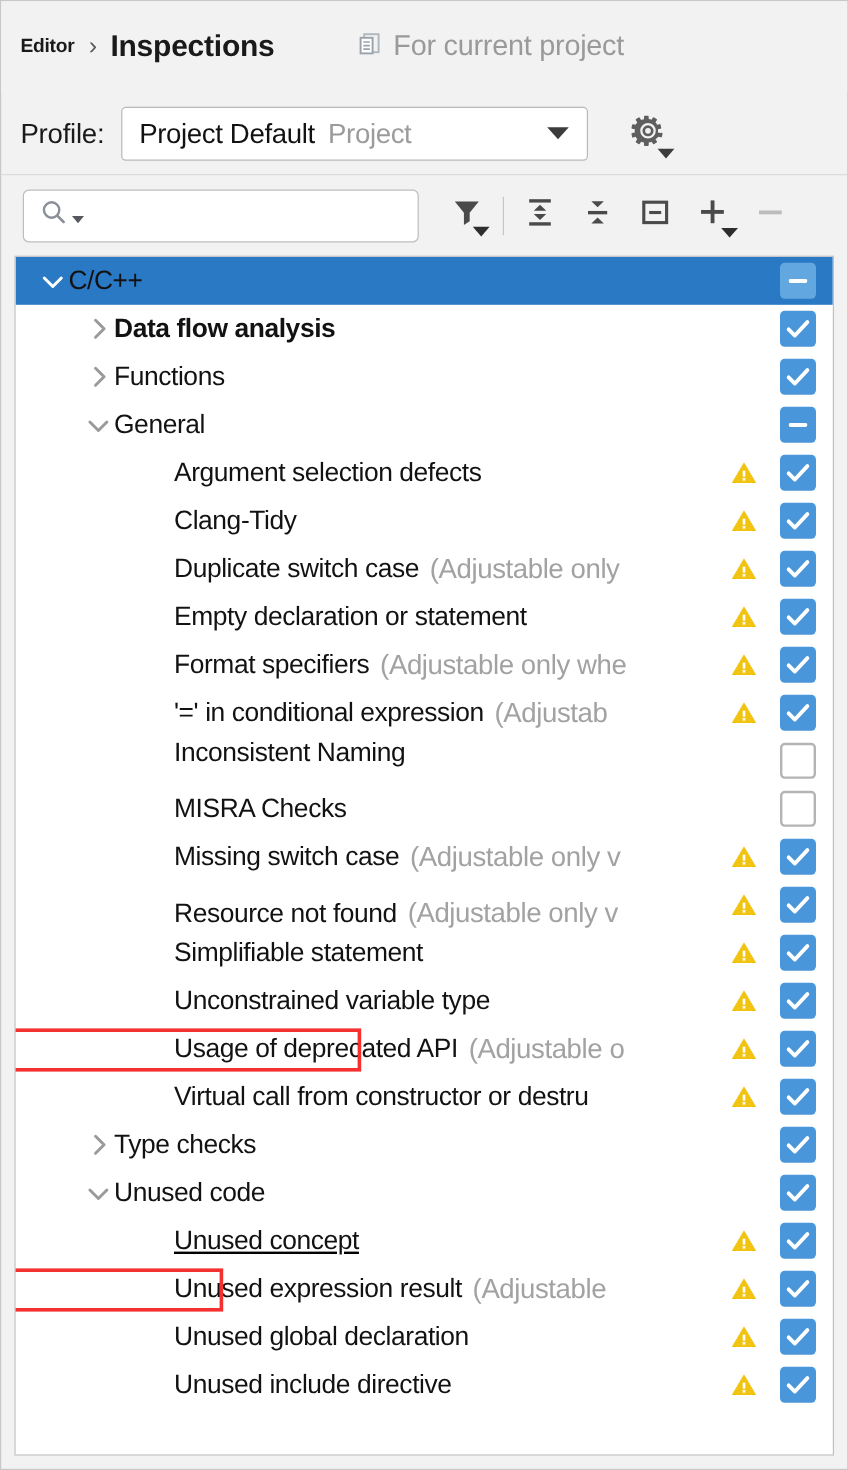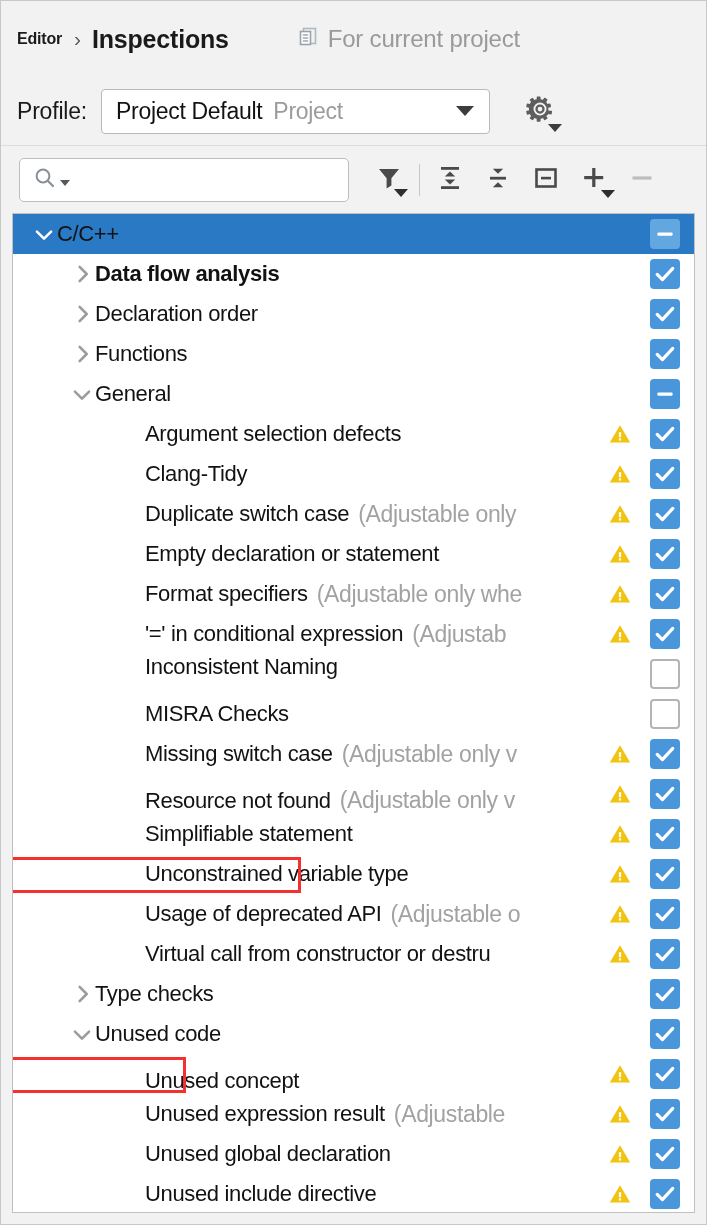--- a/index.html
+++ b/index.html
@@ -387,254 +387,241 @@
               <path d="M7.2 15.4 L12.4 20.6 L22.8 9.4" fill="none" stroke="#ffffff" stroke-width="3.2" stroke-linecap="round" stroke-linejoin="round"></path>
             </svg></span>
         </div>
         <div class="row group">
           <span class="twisty" style="left:56px">
             <svg width="26" height="26" viewBox="0 0 22 22">
               <path d="M9 5 L15 11 L9 17" fill="none" stroke="#9a9a9a" stroke-width="2.1" stroke-linecap="round" stroke-linejoin="round"></path>
             </svg>
           </span>
           <span class="label-clip" style="position:absolute;left:82px;right:92px;top:0;bottom:0;align-items:center;">
-            <span class="row-label">Declaration order</span>
-          </span>
+            <span class="row-label">Functions</span>
+          </span>
+          <span class="cbx checked"><svg width="30" height="30" viewBox="0 0 30 30">
+              <path d="M7.2 15.4 L12.4 20.6 L22.8 9.4" fill="none" stroke="#ffffff" stroke-width="3.2" stroke-linecap="round" stroke-linejoin="round"></path>
+            </svg></span>
+        </div>
+        <div class="row group">
+          <span class="twisty" style="left:56px">
+            <svg width="26" height="26" viewBox="0 0 22 22">
+              <path d="M5 9 L11 15 L17 9" fill="none" stroke="#9a9a9a" stroke-width="2.1" stroke-linecap="round" stroke-linejoin="round"></path>
+            </svg>
+          </span>
+          <span class="label-clip" style="position:absolute;left:82px;right:92px;top:0;bottom:0;align-items:center;">
+            <span class="row-label">General</span>
+          </span>
+          <span class="cbx indeterminate"><svg width="30" height="30" viewBox="0 0 30 30">
+              <rect x="7.4" y="13.4" width="15.2" height="3.4" rx="1.2" fill="#ffffff"></rect>
+            </svg></span>
+        </div>
+        <div class="row">
+          <span class="label-clip" style="position:absolute;left:132px;right:92px;top:0;bottom:0;align-items:center;">
+            <span class="row-label">Argument selection defects</span>
+          </span>
+          <span class="sev"><svg width="24" height="24" viewBox="0 0 24 24">
+              <path d="M12 3.2 L22.2 20.6 H1.8 Z" fill="#f0c410"></path>
+              <rect x="10.9" y="10.2" width="2.2" height="5.0" fill="#ffffff"></rect>
+              <rect x="10.9" y="16.3" width="2.2" height="2.2" fill="#ffffff"></rect>
+            </svg></span>
+          <span class="cbx checked"><svg width="30" height="30" viewBox="0 0 30 30">
+              <path d="M7.2 15.4 L12.4 20.6 L22.8 9.4" fill="none" stroke="#ffffff" stroke-width="3.2" stroke-linecap="round" stroke-linejoin="round"></path>
+            </svg></span>
+        </div>
+        <div class="row">
+          <span class="label-clip" style="position:absolute;left:132px;right:92px;top:0;bottom:0;align-items:center;">
+            <span class="row-label">Clang-Tidy</span>
+          </span>
+          <span class="sev"><svg width="24" height="24" viewBox="0 0 24 24">
+              <path d="M12 3.2 L22.2 20.6 H1.8 Z" fill="#f0c410"></path>
+              <rect x="10.9" y="10.2" width="2.2" height="5.0" fill="#ffffff"></rect>
+              <rect x="10.9" y="16.3" width="2.2" height="2.2" fill="#ffffff"></rect>
+            </svg></span>
+          <span class="cbx checked"><svg width="30" height="30" viewBox="0 0 30 30">
+              <path d="M7.2 15.4 L12.4 20.6 L22.8 9.4" fill="none" stroke="#ffffff" stroke-width="3.2" stroke-linecap="round" stroke-linejoin="round"></path>
+            </svg></span>
+        </div>
+        <div class="row">
+          <span class="label-clip" style="position:absolute;left:132px;right:92px;top:0;bottom:0;align-items:center;">
+            <span class="row-label">Duplicate switch case</span>
+            <span class="row-suffix">(Adjustable only</span>
+          </span>
+          <span class="sev"><svg width="24" height="24" viewBox="0 0 24 24">
+              <path d="M12 3.2 L22.2 20.6 H1.8 Z" fill="#f0c410"></path>
+              <rect x="10.9" y="10.2" width="2.2" height="5.0" fill="#ffffff"></rect>
+              <rect x="10.9" y="16.3" width="2.2" height="2.2" fill="#ffffff"></rect>
+            </svg></span>
+          <span class="cbx checked"><svg width="30" height="30" viewBox="0 0 30 30">
+              <path d="M7.2 15.4 L12.4 20.6 L22.8 9.4" fill="none" stroke="#ffffff" stroke-width="3.2" stroke-linecap="round" stroke-linejoin="round"></path>
+            </svg></span>
+        </div>
+        <div class="row">
+          <span class="label-clip" style="position:absolute;left:132px;right:92px;top:0;bottom:0;align-items:center;">
+            <span class="row-label">Empty declaration or statement</span>
+          </span>
+          <span class="sev"><svg width="24" height="24" viewBox="0 0 24 24">
+              <path d="M12 3.2 L22.2 20.6 H1.8 Z" fill="#f0c410"></path>
+              <rect x="10.9" y="10.2" width="2.2" height="5.0" fill="#ffffff"></rect>
+              <rect x="10.9" y="16.3" width="2.2" height="2.2" fill="#ffffff"></rect>
+            </svg></span>
+          <span class="cbx checked"><svg width="30" height="30" viewBox="0 0 30 30">
+              <path d="M7.2 15.4 L12.4 20.6 L22.8 9.4" fill="none" stroke="#ffffff" stroke-width="3.2" stroke-linecap="round" stroke-linejoin="round"></path>
+            </svg></span>
+        </div>
+        <div class="row">
+          <span class="label-clip" style="position:absolute;left:132px;right:92px;top:0;bottom:0;align-items:center;">
+            <span class="row-label">Format specifiers</span>
+            <span class="row-suffix">(Adjustable only whe</span>
+          </span>
+          <span class="sev"><svg width="24" height="24" viewBox="0 0 24 24">
+              <path d="M12 3.2 L22.2 20.6 H1.8 Z" fill="#f0c410"></path>
+              <rect x="10.9" y="10.2" width="2.2" height="5.0" fill="#ffffff"></rect>
+              <rect x="10.9" y="16.3" width="2.2" height="2.2" fill="#ffffff"></rect>
+            </svg></span>
+          <span class="cbx checked"><svg width="30" height="30" viewBox="0 0 30 30">
+              <path d="M7.2 15.4 L12.4 20.6 L22.8 9.4" fill="none" stroke="#ffffff" stroke-width="3.2" stroke-linecap="round" stroke-linejoin="round"></path>
+            </svg></span>
+        </div>
+        <div class="row">
+          <span class="label-clip" style="position:absolute;left:132px;right:92px;top:0;bottom:0;align-items:center;">
+            <span class="row-label">'=' in conditional expression</span>
+            <span class="row-suffix">(Adjustab</span>
+          </span>
+          <span class="sev"><svg width="24" height="24" viewBox="0 0 24 24">
+              <path d="M12 3.2 L22.2 20.6 H1.8 Z" fill="#f0c410"></path>
+              <rect x="10.9" y="10.2" width="2.2" height="5.0" fill="#ffffff"></rect>
+              <rect x="10.9" y="16.3" width="2.2" height="2.2" fill="#ffffff"></rect>
+            </svg></span>
+          <span class="cbx checked"><svg width="30" height="30" viewBox="0 0 30 30">
+              <path d="M7.2 15.4 L12.4 20.6 L22.8 9.4" fill="none" stroke="#ffffff" stroke-width="3.2" stroke-linecap="round" stroke-linejoin="round"></path>
+            </svg></span>
+        </div>
+        <div class="row">
+          <span class="label-clip" style="position:absolute;left:132px;right:92px;top:0;bottom:0;align-items:flex-start;">
+            <span class="row-label">Inconsistent Naming</span>
+          </span>
+          <span class="cbx unchecked"></span>
+        </div>
+        <div class="row">
+          <span class="label-clip" style="position:absolute;left:132px;right:92px;top:0;bottom:0;align-items:center;">
+            <span class="row-label">MISRA Checks</span>
+          </span>
+          <span class="cbx unchecked"></span>
+        </div>
+        <div class="row">
+          <span class="label-clip" style="position:absolute;left:132px;right:92px;top:0;bottom:0;align-items:center;">
+            <span class="row-label">Missing switch case</span>
+            <span class="row-suffix">(Adjustable only v</span>
+          </span>
+          <span class="sev"><svg width="24" height="24" viewBox="0 0 24 24">
+              <path d="M12 3.2 L22.2 20.6 H1.8 Z" fill="#f0c410"></path>
+              <rect x="10.9" y="10.2" width="2.2" height="5.0" fill="#ffffff"></rect>
+              <rect x="10.9" y="16.3" width="2.2" height="2.2" fill="#ffffff"></rect>
+            </svg></span>
+          <span class="cbx checked"><svg width="30" height="30" viewBox="0 0 30 30">
+              <path d="M7.2 15.4 L12.4 20.6 L22.8 9.4" fill="none" stroke="#ffffff" stroke-width="3.2" stroke-linecap="round" stroke-linejoin="round"></path>
+            </svg></span>
+        </div>
+        <div class="row">
+          <span class="label-clip" style="position:absolute;left:132px;right:92px;top:0;bottom:0;align-items:flex-end;">
+            <span class="row-label">Resource not found</span>
+            <span class="row-suffix">(Adjustable only v</span>
+          </span>
+          <span class="sev"><svg width="24" height="24" viewBox="0 0 24 24">
+              <path d="M12 3.2 L22.2 20.6 H1.8 Z" fill="#f0c410"></path>
+              <rect x="10.9" y="10.2" width="2.2" height="5.0" fill="#ffffff"></rect>
+              <rect x="10.9" y="16.3" width="2.2" height="2.2" fill="#ffffff"></rect>
+            </svg></span>
+          <span class="cbx checked"><svg width="30" height="30" viewBox="0 0 30 30">
+              <path d="M7.2 15.4 L12.4 20.6 L22.8 9.4" fill="none" stroke="#ffffff" stroke-width="3.2" stroke-linecap="round" stroke-linejoin="round"></path>
+            </svg></span>
+        </div>
+        <div class="row">
+          <span class="label-clip" style="position:absolute;left:132px;right:92px;top:0;bottom:0;align-items:center;">
+            <span class="row-label">Simplifiable statement</span>
+          </span>
+          <span class="sev"><svg width="24" height="24" viewBox="0 0 24 24">
+              <path d="M12 3.2 L22.2 20.6 H1.8 Z" fill="#f0c410"></path>
+              <rect x="10.9" y="10.2" width="2.2" height="5.0" fill="#ffffff"></rect>
+              <rect x="10.9" y="16.3" width="2.2" height="2.2" fill="#ffffff"></rect>
+            </svg></span>
+          <span class="cbx checked"><svg width="30" height="30" viewBox="0 0 30 30">
+              <path d="M7.2 15.4 L12.4 20.6 L22.8 9.4" fill="none" stroke="#ffffff" stroke-width="3.2" stroke-linecap="round" stroke-linejoin="round"></path>
+            </svg></span>
+        </div>
+        <div class="row">
+          <span class="label-clip" style="position:absolute;left:132px;right:92px;top:0;bottom:0;align-items:center;">
+            <span class="row-label">Unconstrained variable type</span>
+          </span>
+          <span class="sev"><svg width="24" height="24" viewBox="0 0 24 24">
+              <path d="M12 3.2 L22.2 20.6 H1.8 Z" fill="#f0c410"></path>
+              <rect x="10.9" y="10.2" width="2.2" height="5.0" fill="#ffffff"></rect>
+              <rect x="10.9" y="16.3" width="2.2" height="2.2" fill="#ffffff"></rect>
+            </svg></span>
+          <span class="cbx checked"><svg width="30" height="30" viewBox="0 0 30 30">
+              <path d="M7.2 15.4 L12.4 20.6 L22.8 9.4" fill="none" stroke="#ffffff" stroke-width="3.2" stroke-linecap="round" stroke-linejoin="round"></path>
+            </svg></span>
+        </div>
+        <div class="row">
+          <span class="label-clip" style="position:absolute;left:132px;right:92px;top:0;bottom:0;align-items:center;">
+            <span class="row-label">Usage of deprecated API</span>
+            <span class="row-suffix">(Adjustable o</span>
+          </span>
+          <span class="sev"><svg width="24" height="24" viewBox="0 0 24 24">
+              <path d="M12 3.2 L22.2 20.6 H1.8 Z" fill="#f0c410"></path>
+              <rect x="10.9" y="10.2" width="2.2" height="5.0" fill="#ffffff"></rect>
+              <rect x="10.9" y="16.3" width="2.2" height="2.2" fill="#ffffff"></rect>
+            </svg></span>
+          <span class="cbx checked"><svg width="30" height="30" viewBox="0 0 30 30">
+              <path d="M7.2 15.4 L12.4 20.6 L22.8 9.4" fill="none" stroke="#ffffff" stroke-width="3.2" stroke-linecap="round" stroke-linejoin="round"></path>
+            </svg></span>
+        </div>
+        <div class="row">
+          <span class="label-clip" style="position:absolute;left:132px;right:92px;top:0;bottom:0;align-items:center;">
+            <span class="row-label">Virtual call from constructor or destru</span>
+          </span>
+          <span class="sev"><svg width="24" height="24" viewBox="0 0 24 24">
+              <path d="M12 3.2 L22.2 20.6 H1.8 Z" fill="#f0c410"></path>
+              <rect x="10.9" y="10.2" width="2.2" height="5.0" fill="#ffffff"></rect>
+              <rect x="10.9" y="16.3" width="2.2" height="2.2" fill="#ffffff"></rect>
+            </svg></span>
           <span class="cbx checked"><svg width="30" height="30" viewBox="0 0 30 30">
               <path d="M7.2 15.4 L12.4 20.6 L22.8 9.4" fill="none" stroke="#ffffff" stroke-width="3.2" stroke-linecap="round" stroke-linejoin="round"></path>
             </svg></span>
         </div>
         <div class="row group">
           <span class="twisty" style="left:56px">
             <svg width="26" height="26" viewBox="0 0 22 22">
               <path d="M9 5 L15 11 L9 17" fill="none" stroke="#9a9a9a" stroke-width="2.1" stroke-linecap="round" stroke-linejoin="round"></path>
             </svg>
           </span>
           <span class="label-clip" style="position:absolute;left:82px;right:92px;top:0;bottom:0;align-items:center;">
-            <span class="row-label">Functions</span>
+            <span class="row-label">Type checks</span>
           </span>
           <span class="cbx checked"><svg width="30" height="30" viewBox="0 0 30 30">
               <path d="M7.2 15.4 L12.4 20.6 L22.8 9.4" fill="none" stroke="#ffffff" stroke-width="3.2" stroke-linecap="round" stroke-linejoin="round"></path>
             </svg></span>
         </div>
         <div class="row group">
           <span class="twisty" style="left:56px">
             <svg width="26" height="26" viewBox="0 0 22 22">
               <path d="M5 9 L11 15 L17 9" fill="none" stroke="#9a9a9a" stroke-width="2.1" stroke-linecap="round" stroke-linejoin="round"></path>
             </svg>
           </span>
           <span class="label-clip" style="position:absolute;left:82px;right:92px;top:0;bottom:0;align-items:center;">
-            <span class="row-label">General</span>
-          </span>
-          <span class="cbx indeterminate"><svg width="30" height="30" viewBox="0 0 30 30">
-              <rect x="7.4" y="13.4" width="15.2" height="3.4" rx="1.2" fill="#ffffff"></rect>
-            </svg></span>
-        </div>
-        <div class="row">
-          <span class="label-clip" style="position:absolute;left:132px;right:92px;top:0;bottom:0;align-items:center;">
-            <span class="row-label">Argument selection defects</span>
-          </span>
-          <span class="sev"><svg width="24" height="24" viewBox="0 0 24 24">
-              <path d="M12 3.2 L22.2 20.6 H1.8 Z" fill="#f0c410"></path>
-              <rect x="10.9" y="10.2" width="2.2" height="5.0" fill="#ffffff"></rect>
-              <rect x="10.9" y="16.3" width="2.2" height="2.2" fill="#ffffff"></rect>
-            </svg></span>
-          <span class="cbx checked"><svg width="30" height="30" viewBox="0 0 30 30">
-              <path d="M7.2 15.4 L12.4 20.6 L22.8 9.4" fill="none" stroke="#ffffff" stroke-width="3.2" stroke-linecap="round" stroke-linejoin="round"></path>
-            </svg></span>
-        </div>
-        <div class="row">
-          <span class="label-clip" style="position:absolute;left:132px;right:92px;top:0;bottom:0;align-items:center;">
-            <span class="row-label">Clang-Tidy</span>
-          </span>
-          <span class="sev"><svg width="24" height="24" viewBox="0 0 24 24">
-              <path d="M12 3.2 L22.2 20.6 H1.8 Z" fill="#f0c410"></path>
-              <rect x="10.9" y="10.2" width="2.2" height="5.0" fill="#ffffff"></rect>
-              <rect x="10.9" y="16.3" width="2.2" height="2.2" fill="#ffffff"></rect>
-            </svg></span>
-          <span class="cbx checked"><svg width="30" height="30" viewBox="0 0 30 30">
-              <path d="M7.2 15.4 L12.4 20.6 L22.8 9.4" fill="none" stroke="#ffffff" stroke-width="3.2" stroke-linecap="round" stroke-linejoin="round"></path>
-            </svg></span>
-        </div>
-        <div class="row">
-          <span class="label-clip" style="position:absolute;left:132px;right:92px;top:0;bottom:0;align-items:center;">
-            <span class="row-label">Duplicate switch case</span>
-            <span class="row-suffix">(Adjustable only</span>
-          </span>
-          <span class="sev"><svg width="24" height="24" viewBox="0 0 24 24">
-              <path d="M12 3.2 L22.2 20.6 H1.8 Z" fill="#f0c410"></path>
-              <rect x="10.9" y="10.2" width="2.2" height="5.0" fill="#ffffff"></rect>
-              <rect x="10.9" y="16.3" width="2.2" height="2.2" fill="#ffffff"></rect>
-            </svg></span>
-          <span class="cbx checked"><svg width="30" height="30" viewBox="0 0 30 30">
-              <path d="M7.2 15.4 L12.4 20.6 L22.8 9.4" fill="none" stroke="#ffffff" stroke-width="3.2" stroke-linecap="round" stroke-linejoin="round"></path>
-            </svg></span>
-        </div>
-        <div class="row">
-          <span class="label-clip" style="position:absolute;left:132px;right:92px;top:0;bottom:0;align-items:center;">
-            <span class="row-label">Empty declaration or statement</span>
-          </span>
-          <span class="sev"><svg width="24" height="24" viewBox="0 0 24 24">
-              <path d="M12 3.2 L22.2 20.6 H1.8 Z" fill="#f0c410"></path>
-              <rect x="10.9" y="10.2" width="2.2" height="5.0" fill="#ffffff"></rect>
-              <rect x="10.9" y="16.3" width="2.2" height="2.2" fill="#ffffff"></rect>
-            </svg></span>
-          <span class="cbx checked"><svg width="30" height="30" viewBox="0 0 30 30">
-              <path d="M7.2 15.4 L12.4 20.6 L22.8 9.4" fill="none" stroke="#ffffff" stroke-width="3.2" stroke-linecap="round" stroke-linejoin="round"></path>
-            </svg></span>
-        </div>
-        <div class="row">
-          <span class="label-clip" style="position:absolute;left:132px;right:92px;top:0;bottom:0;align-items:center;">
-            <span class="row-label">Format specifiers</span>
-            <span class="row-suffix">(Adjustable only whe</span>
-          </span>
-          <span class="sev"><svg width="24" height="24" viewBox="0 0 24 24">
-              <path d="M12 3.2 L22.2 20.6 H1.8 Z" fill="#f0c410"></path>
-              <rect x="10.9" y="10.2" width="2.2" height="5.0" fill="#ffffff"></rect>
-              <rect x="10.9" y="16.3" width="2.2" height="2.2" fill="#ffffff"></rect>
-            </svg></span>
-          <span class="cbx checked"><svg width="30" height="30" viewBox="0 0 30 30">
-              <path d="M7.2 15.4 L12.4 20.6 L22.8 9.4" fill="none" stroke="#ffffff" stroke-width="3.2" stroke-linecap="round" stroke-linejoin="round"></path>
-            </svg></span>
-        </div>
-        <div class="row">
-          <span class="label-clip" style="position:absolute;left:132px;right:92px;top:0;bottom:0;align-items:center;">
-            <span class="row-label">'=' in conditional expression</span>
-            <span class="row-suffix">(Adjustab</span>
-          </span>
-          <span class="sev"><svg width="24" height="24" viewBox="0 0 24 24">
-              <path d="M12 3.2 L22.2 20.6 H1.8 Z" fill="#f0c410"></path>
-              <rect x="10.9" y="10.2" width="2.2" height="5.0" fill="#ffffff"></rect>
-              <rect x="10.9" y="16.3" width="2.2" height="2.2" fill="#ffffff"></rect>
-            </svg></span>
-          <span class="cbx checked"><svg width="30" height="30" viewBox="0 0 30 30">
-              <path d="M7.2 15.4 L12.4 20.6 L22.8 9.4" fill="none" stroke="#ffffff" stroke-width="3.2" stroke-linecap="round" stroke-linejoin="round"></path>
-            </svg></span>
-        </div>
-        <div class="row">
-          <span class="label-clip" style="position:absolute;left:132px;right:92px;top:0;bottom:0;align-items:flex-start;">
-            <span class="row-label">Inconsistent Naming</span>
-          </span>
-          <span class="cbx unchecked"></span>
-        </div>
-        <div class="row">
-          <span class="label-clip" style="position:absolute;left:132px;right:92px;top:0;bottom:0;align-items:center;">
-            <span class="row-label">MISRA Checks</span>
-          </span>
-          <span class="cbx unchecked"></span>
-        </div>
-        <div class="row">
-          <span class="label-clip" style="position:absolute;left:132px;right:92px;top:0;bottom:0;align-items:center;">
-            <span class="row-label">Missing switch case</span>
-            <span class="row-suffix">(Adjustable only v</span>
-          </span>
-          <span class="sev"><svg width="24" height="24" viewBox="0 0 24 24">
-              <path d="M12 3.2 L22.2 20.6 H1.8 Z" fill="#f0c410"></path>
-              <rect x="10.9" y="10.2" width="2.2" height="5.0" fill="#ffffff"></rect>
-              <rect x="10.9" y="16.3" width="2.2" height="2.2" fill="#ffffff"></rect>
-            </svg></span>
-          <span class="cbx checked"><svg width="30" height="30" viewBox="0 0 30 30">
-              <path d="M7.2 15.4 L12.4 20.6 L22.8 9.4" fill="none" stroke="#ffffff" stroke-width="3.2" stroke-linecap="round" stroke-linejoin="round"></path>
-            </svg></span>
-        </div>
-        <div class="row">
-          <span class="label-clip" style="position:absolute;left:132px;right:92px;top:0;bottom:0;align-items:flex-end;">
-            <span class="row-label">Resource not found</span>
-            <span class="row-suffix">(Adjustable only v</span>
-          </span>
-          <span class="sev"><svg width="24" height="24" viewBox="0 0 24 24">
-              <path d="M12 3.2 L22.2 20.6 H1.8 Z" fill="#f0c410"></path>
-              <rect x="10.9" y="10.2" width="2.2" height="5.0" fill="#ffffff"></rect>
-              <rect x="10.9" y="16.3" width="2.2" height="2.2" fill="#ffffff"></rect>
-            </svg></span>
-          <span class="cbx checked"><svg width="30" height="30" viewBox="0 0 30 30">
-              <path d="M7.2 15.4 L12.4 20.6 L22.8 9.4" fill="none" stroke="#ffffff" stroke-width="3.2" stroke-linecap="round" stroke-linejoin="round"></path>
-            </svg></span>
-        </div>
-        <div class="row">
-          <span class="label-clip" style="position:absolute;left:132px;right:92px;top:0;bottom:0;align-items:center;">
-            <span class="row-label">Simplifiable statement</span>
-          </span>
-          <span class="sev"><svg width="24" height="24" viewBox="0 0 24 24">
-              <path d="M12 3.2 L22.2 20.6 H1.8 Z" fill="#f0c410"></path>
-              <rect x="10.9" y="10.2" width="2.2" height="5.0" fill="#ffffff"></rect>
-              <rect x="10.9" y="16.3" width="2.2" height="2.2" fill="#ffffff"></rect>
-            </svg></span>
-          <span class="cbx checked"><svg width="30" height="30" viewBox="0 0 30 30">
-              <path d="M7.2 15.4 L12.4 20.6 L22.8 9.4" fill="none" stroke="#ffffff" stroke-width="3.2" stroke-linecap="round" stroke-linejoin="round"></path>
-            </svg></span>
-        </div>
-        <div class="row">
-          <span class="label-clip" style="position:absolute;left:132px;right:92px;top:0;bottom:0;align-items:center;">
-            <span class="row-label">Unconstrained variable type</span>
-          </span>
-          <span class="sev"><svg width="24" height="24" viewBox="0 0 24 24">
-              <path d="M12 3.2 L22.2 20.6 H1.8 Z" fill="#f0c410"></path>
-              <rect x="10.9" y="10.2" width="2.2" height="5.0" fill="#ffffff"></rect>
-              <rect x="10.9" y="16.3" width="2.2" height="2.2" fill="#ffffff"></rect>
-            </svg></span>
-          <span class="cbx checked"><svg width="30" height="30" viewBox="0 0 30 30">
-              <path d="M7.2 15.4 L12.4 20.6 L22.8 9.4" fill="none" stroke="#ffffff" stroke-width="3.2" stroke-linecap="round" stroke-linejoin="round"></path>
-            </svg></span>
-        </div>
-        <div class="row">
-          <span class="label-clip" style="position:absolute;left:132px;right:92px;top:0;bottom:0;align-items:center;">
-            <span class="row-label">Usage of deprecated API</span>
-            <span class="row-suffix">(Adjustable o</span>
-          </span>
-          <span class="sev"><svg width="24" height="24" viewBox="0 0 24 24">
-              <path d="M12 3.2 L22.2 20.6 H1.8 Z" fill="#f0c410"></path>
-              <rect x="10.9" y="10.2" width="2.2" height="5.0" fill="#ffffff"></rect>
-              <rect x="10.9" y="16.3" width="2.2" height="2.2" fill="#ffffff"></rect>
-            </svg></span>
-          <span class="cbx checked"><svg width="30" height="30" viewBox="0 0 30 30">
-              <path d="M7.2 15.4 L12.4 20.6 L22.8 9.4" fill="none" stroke="#ffffff" stroke-width="3.2" stroke-linecap="round" stroke-linejoin="round"></path>
-            </svg></span>
-        </div>
-        <div class="row">
-          <span class="label-clip" style="position:absolute;left:132px;right:92px;top:0;bottom:0;align-items:center;">
-            <span class="row-label">Virtual call from constructor or destru</span>
-          </span>
-          <span class="sev"><svg width="24" height="24" viewBox="0 0 24 24">
-              <path d="M12 3.2 L22.2 20.6 H1.8 Z" fill="#f0c410"></path>
-              <rect x="10.9" y="10.2" width="2.2" height="5.0" fill="#ffffff"></rect>
-              <rect x="10.9" y="16.3" width="2.2" height="2.2" fill="#ffffff"></rect>
-            </svg></span>
-          <span class="cbx checked"><svg width="30" height="30" viewBox="0 0 30 30">
-              <path d="M7.2 15.4 L12.4 20.6 L22.8 9.4" fill="none" stroke="#ffffff" stroke-width="3.2" stroke-linecap="round" stroke-linejoin="round"></path>
-            </svg></span>
-        </div>
-        <div class="row group">
-          <span class="twisty" style="left:56px">
-            <svg width="26" height="26" viewBox="0 0 22 22">
-              <path d="M9 5 L15 11 L9 17" fill="none" stroke="#9a9a9a" stroke-width="2.1" stroke-linecap="round" stroke-linejoin="round"></path>
-            </svg>
-          </span>
-          <span class="label-clip" style="position:absolute;left:82px;right:92px;top:0;bottom:0;align-items:center;">
-            <span class="row-label">Type checks</span>
-          </span>
-          <span class="cbx checked"><svg width="30" height="30" viewBox="0 0 30 30">
-              <path d="M7.2 15.4 L12.4 20.6 L22.8 9.4" fill="none" stroke="#ffffff" stroke-width="3.2" stroke-linecap="round" stroke-linejoin="round"></path>
-            </svg></span>
-        </div>
-        <div class="row group">
-          <span class="twisty" style="left:56px">
-            <svg width="26" height="26" viewBox="0 0 22 22">
-              <path d="M5 9 L11 15 L17 9" fill="none" stroke="#9a9a9a" stroke-width="2.1" stroke-linecap="round" stroke-linejoin="round"></path>
-            </svg>
-          </span>
-          <span class="label-clip" style="position:absolute;left:82px;right:92px;top:0;bottom:0;align-items:center;">
             <span class="row-label">Unused code</span>
           </span>
           <span class="cbx checked"><svg width="30" height="30" viewBox="0 0 30 30">
               <path d="M7.2 15.4 L12.4 20.6 L22.8 9.4" fill="none" stroke="#ffffff" stroke-width="3.2" stroke-linecap="round" stroke-linejoin="round"></path>
             </svg></span>
         </div>
         <div class="row">
-          <span class="label-clip" style="position:absolute;left:132px;right:92px;top:0;bottom:0;align-items:flex-end;">
+          <span class="label-clip" style="position:absolute;left:132px;right:92px;top:0;bottom:0;align-items:center;text-decoration:underline;">
             <span class="row-label">Unused concept</span>
           </span>
           <span class="sev"><svg width="24" height="24" viewBox="0 0 24 24">
               <path d="M12 3.2 L22.2 20.6 H1.8 Z" fill="#f0c410"></path>
               <rect x="10.9" y="10.2" width="2.2" height="5.0" fill="#ffffff"></rect>
               <rect x="10.9" y="16.3" width="2.2" height="2.2" fill="#ffffff"></rect>
             </svg></span>
           <span class="cbx checked"><svg width="30" height="30" viewBox="0 0 30 30">
               <path d="M7.2 15.4 L12.4 20.6 L22.8 9.4" fill="none" stroke="#ffffff" stroke-width="3.2" stroke-linecap="round" stroke-linejoin="round"></path>
             </svg></span>

